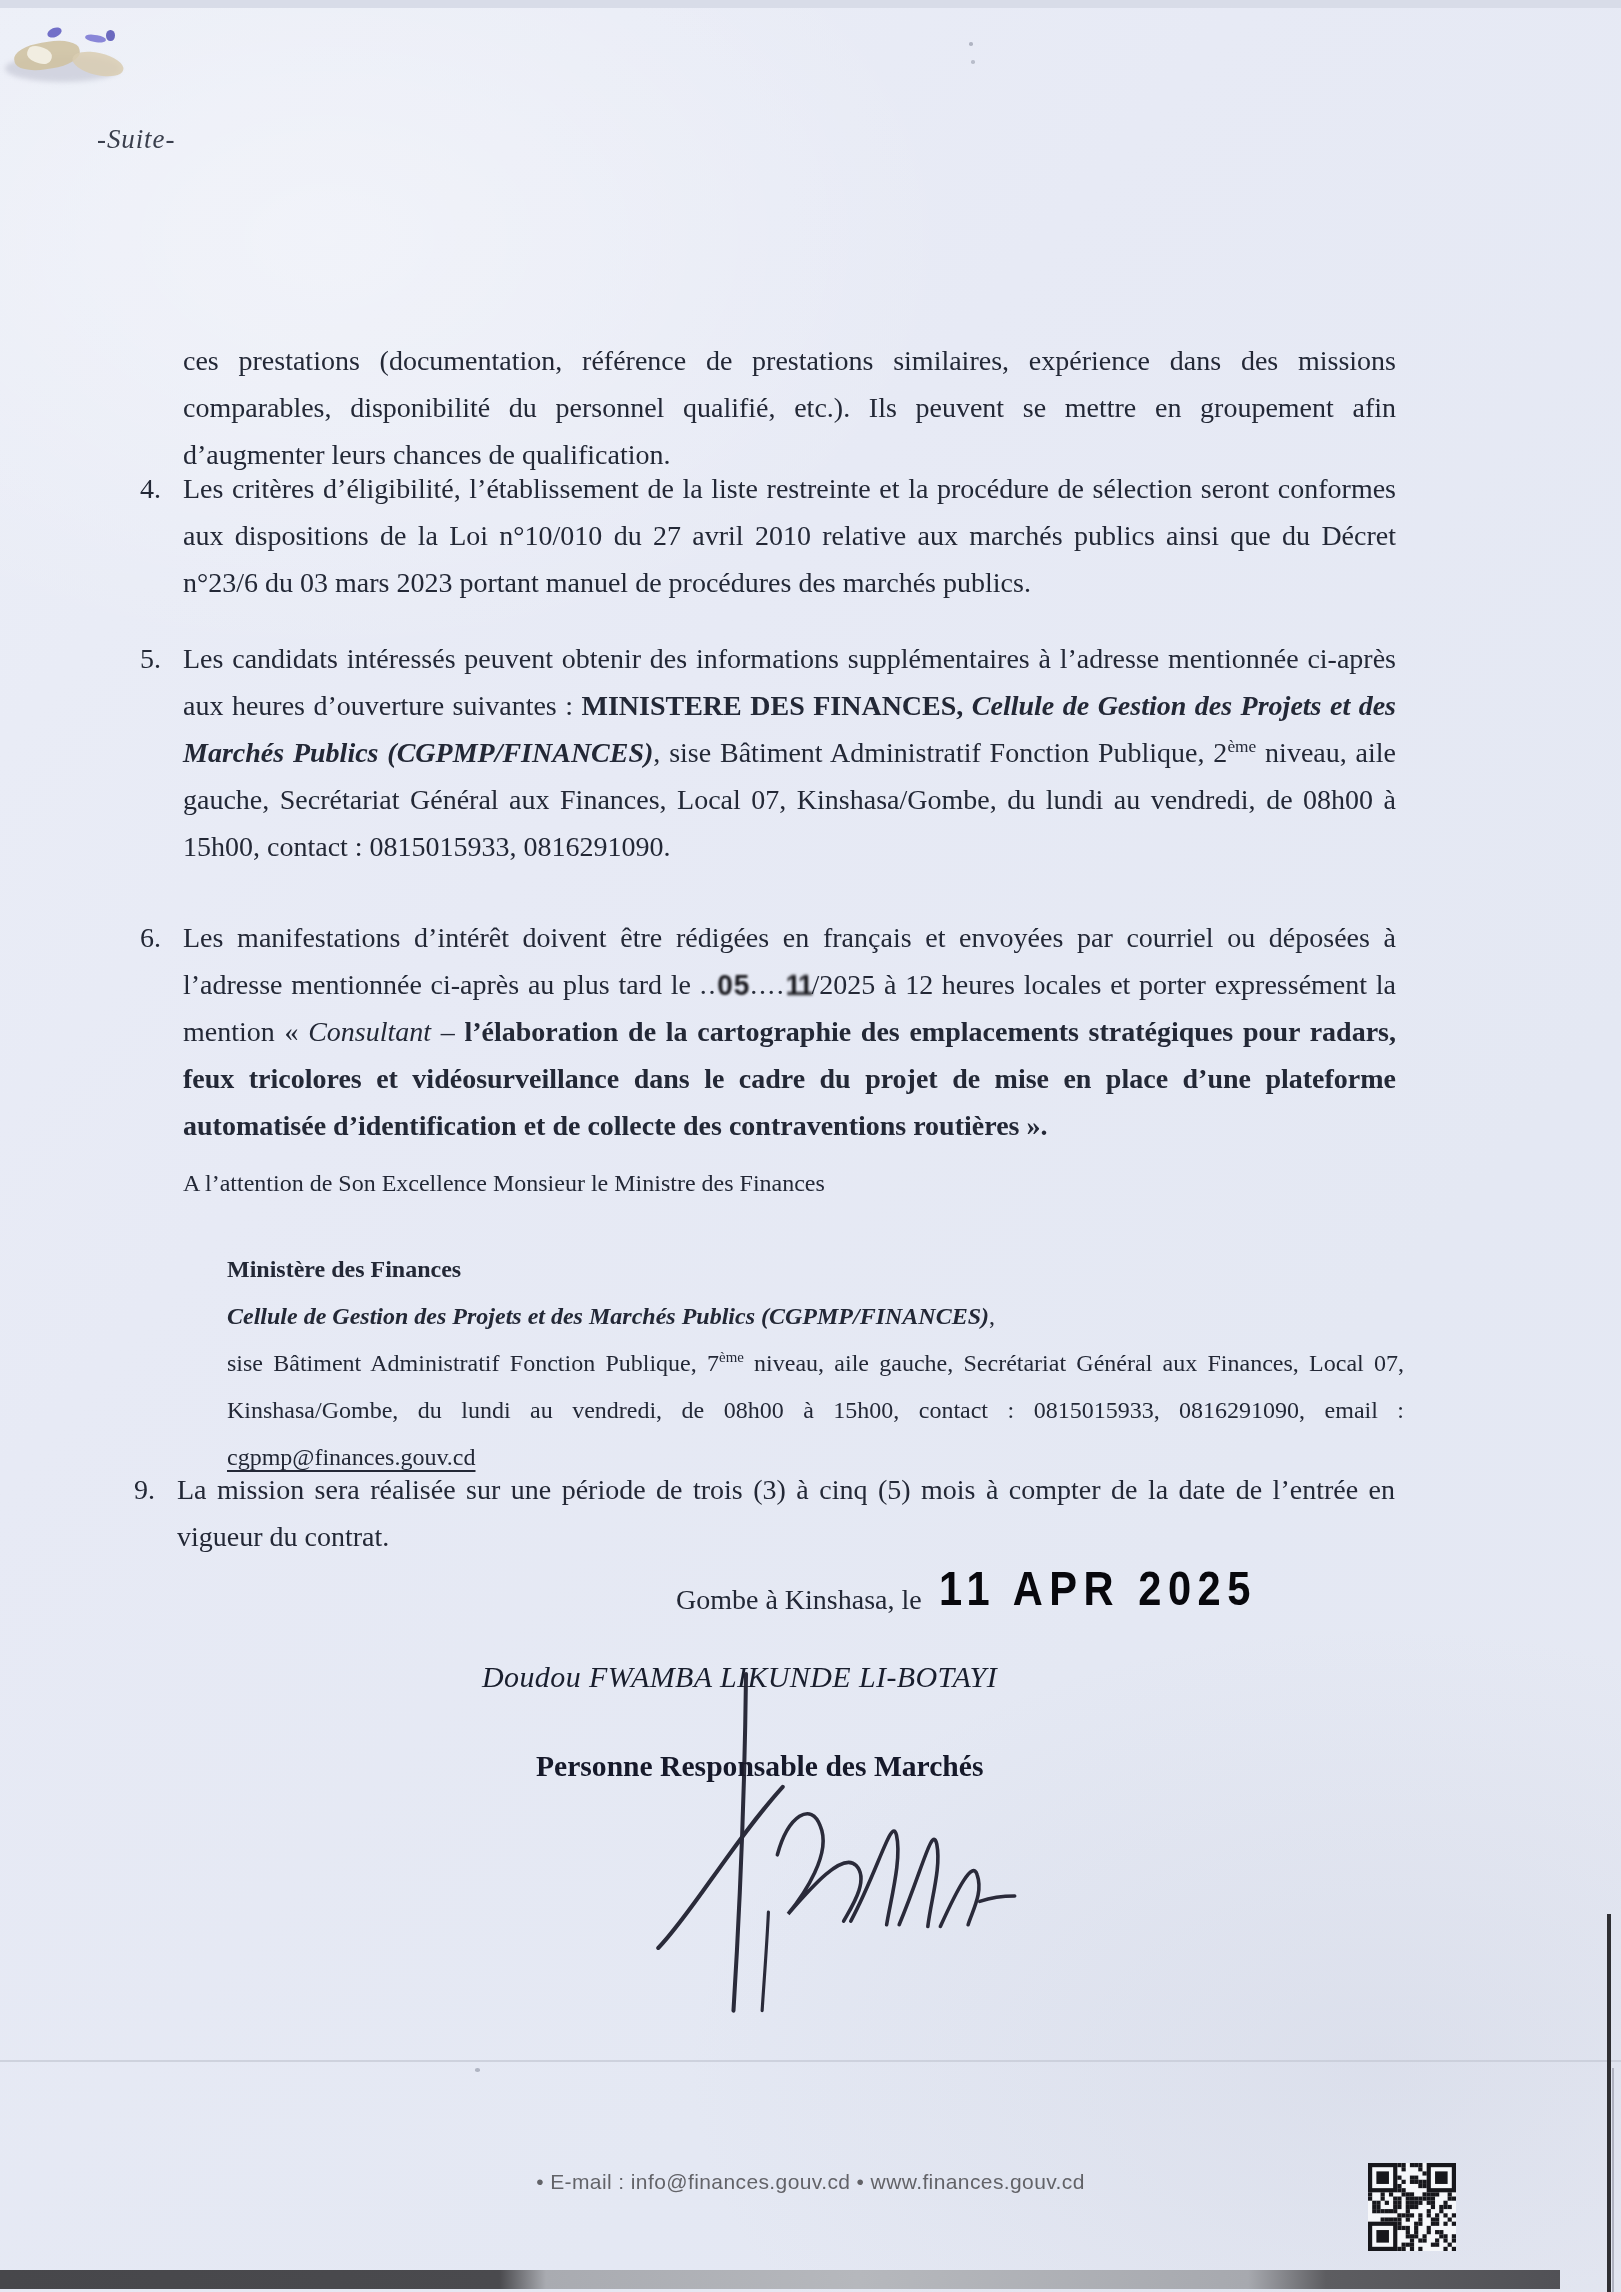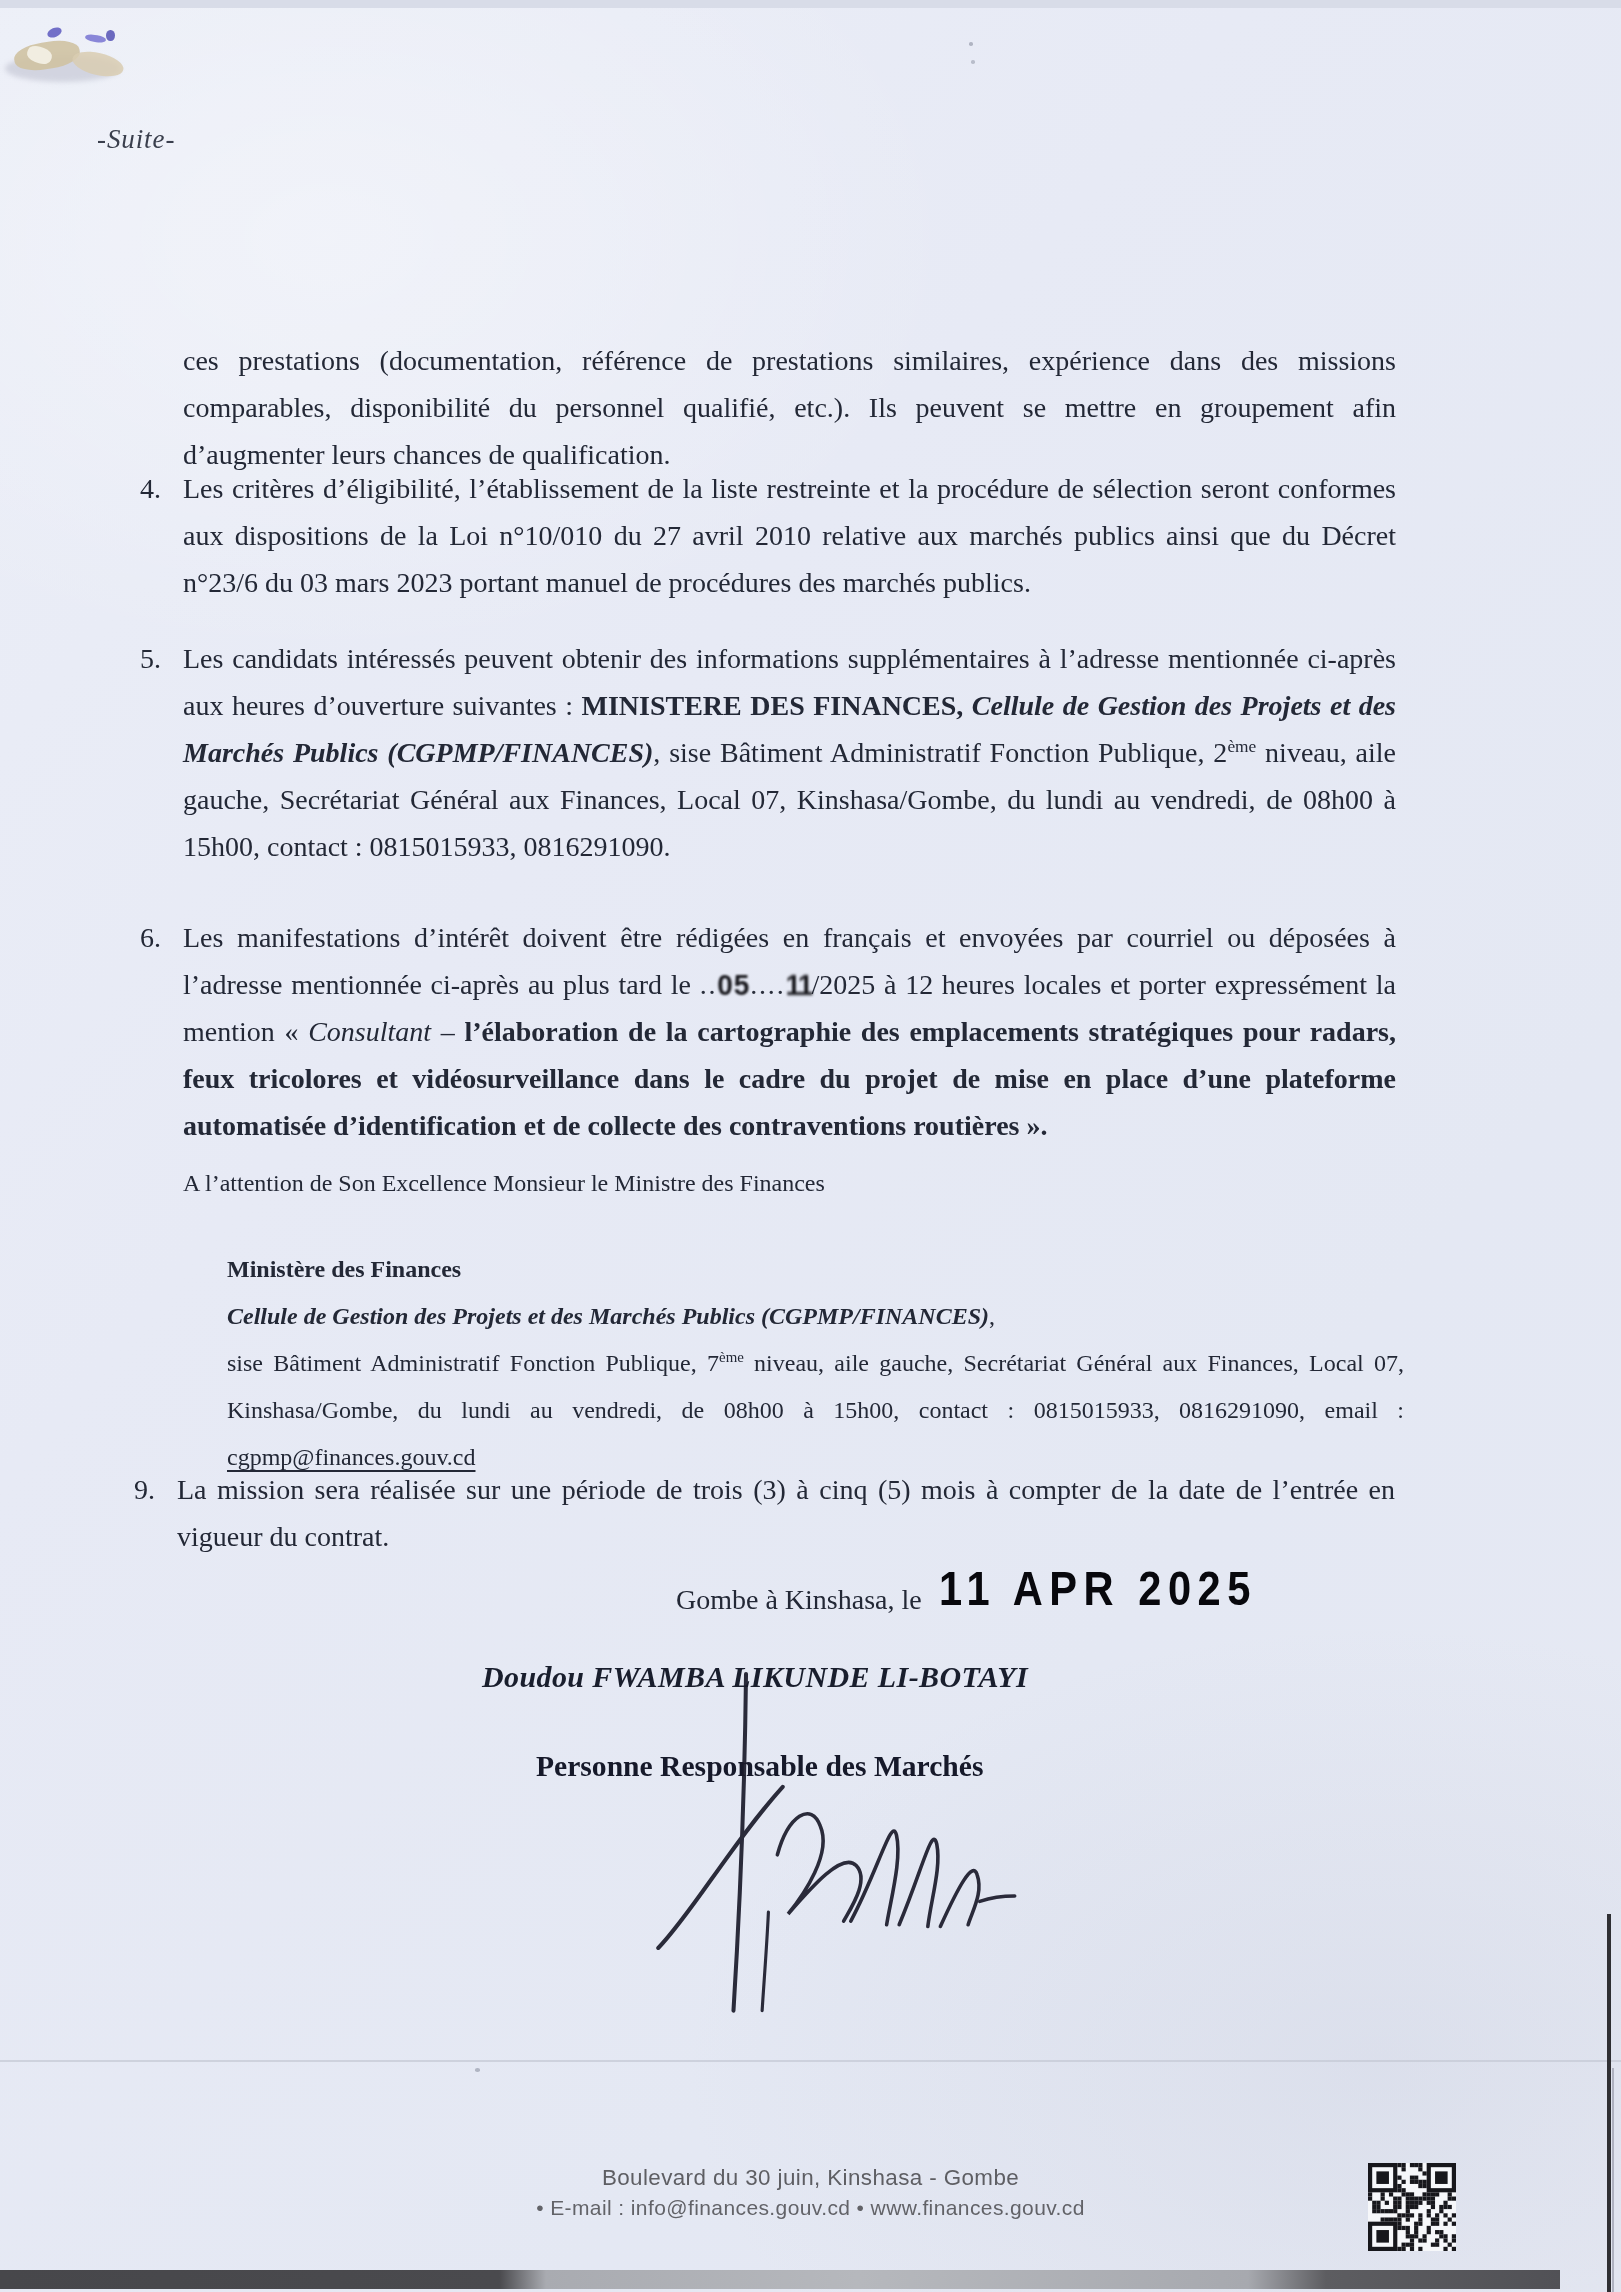--- a/index.html
+++ b/index.html
@@ -57,21 +57,21 @@
   .dateline-label{position:absolute;left:676px;top:1576px;font-size:28px;}
   .date-stamp{
     position:absolute;left:939px;top:1555px;
     font-family:"Liberation Sans","DejaVu Sans",sans-serif;
     font-weight:700;font-size:40px;color:#0e0e12;
     letter-spacing:6.3px;transform:scale(1.04,1.18);transform-origin:left top;
     filter:contrast(1.05);
   }
   .sig-name{
     position:absolute;left:482px;top:1652px;
-    font-size:30px;font-weight:700;font-style:italic;color:#191e2d;letter-spacing:0.4px;
+    font-size:30px;font-weight:400;font-style:italic;color:#191e2d;letter-spacing:0.4px;
   }
   .sig-title{
     position:absolute;left:536px;top:1742px;
     font-size:29.6px;font-weight:700;color:#16192a;
   }
   .ink{position:absolute;left:0;top:0;pointer-events:none;}
   .sep-line{position:absolute;left:0;top:2052px;width:1621px;height:1.8px;background:#c6c9d5;opacity:.75;}
   .footer{
     position:absolute;left:0;top:2157px;width:1621px;text-align:center;
     font-family:"Liberation Sans","DejaVu Sans",sans-serif;
@@ -157,21 +157,20 @@
       <path d="M950 2136 C981 2078 996 2018 1001 2040 C1007 2066 995 2110 990 2140" stroke-width="4"></path>
       <path d="M1004 2140 C1030 2078 1041 2028 1046 2050 C1051 2076 1040 2110 1036 2142" stroke-width="4"></path>
       <path d="M1050 2142 C1070 2098 1086 2068 1091 2084 C1098 2104 1086 2124 1081 2140" stroke-width="4"></path>
       <path d="M1094 2114 C1106 2110 1120 2108 1133 2108" stroke-width="4"></path>
     </g>
   </svg>
 
   <div class="sep-line"></div>
 
   <div class="footer">
-    <div class="f1">Boulevard du 30 juin, Kinshasa - Gombe</div>
     <div class="f2">•  E-mail : info@finances.gouv.cd   •   www.finances.gouv.cd</div>
   </div>
 
   <svg id="qr-svg" class="qr" viewBox="0 0 21 21">
       <g fill="#17171c">
         <rect x="7" y="0" width="1" height="1"></rect>
         <rect x="8" y="0" width="1" height="1"></rect>
         <rect x="10" y="0" width="1" height="1"></rect>
         <rect x="11" y="0" width="1" height="1"></rect>
         <rect x="12" y="0" width="1" height="1"></rect>

